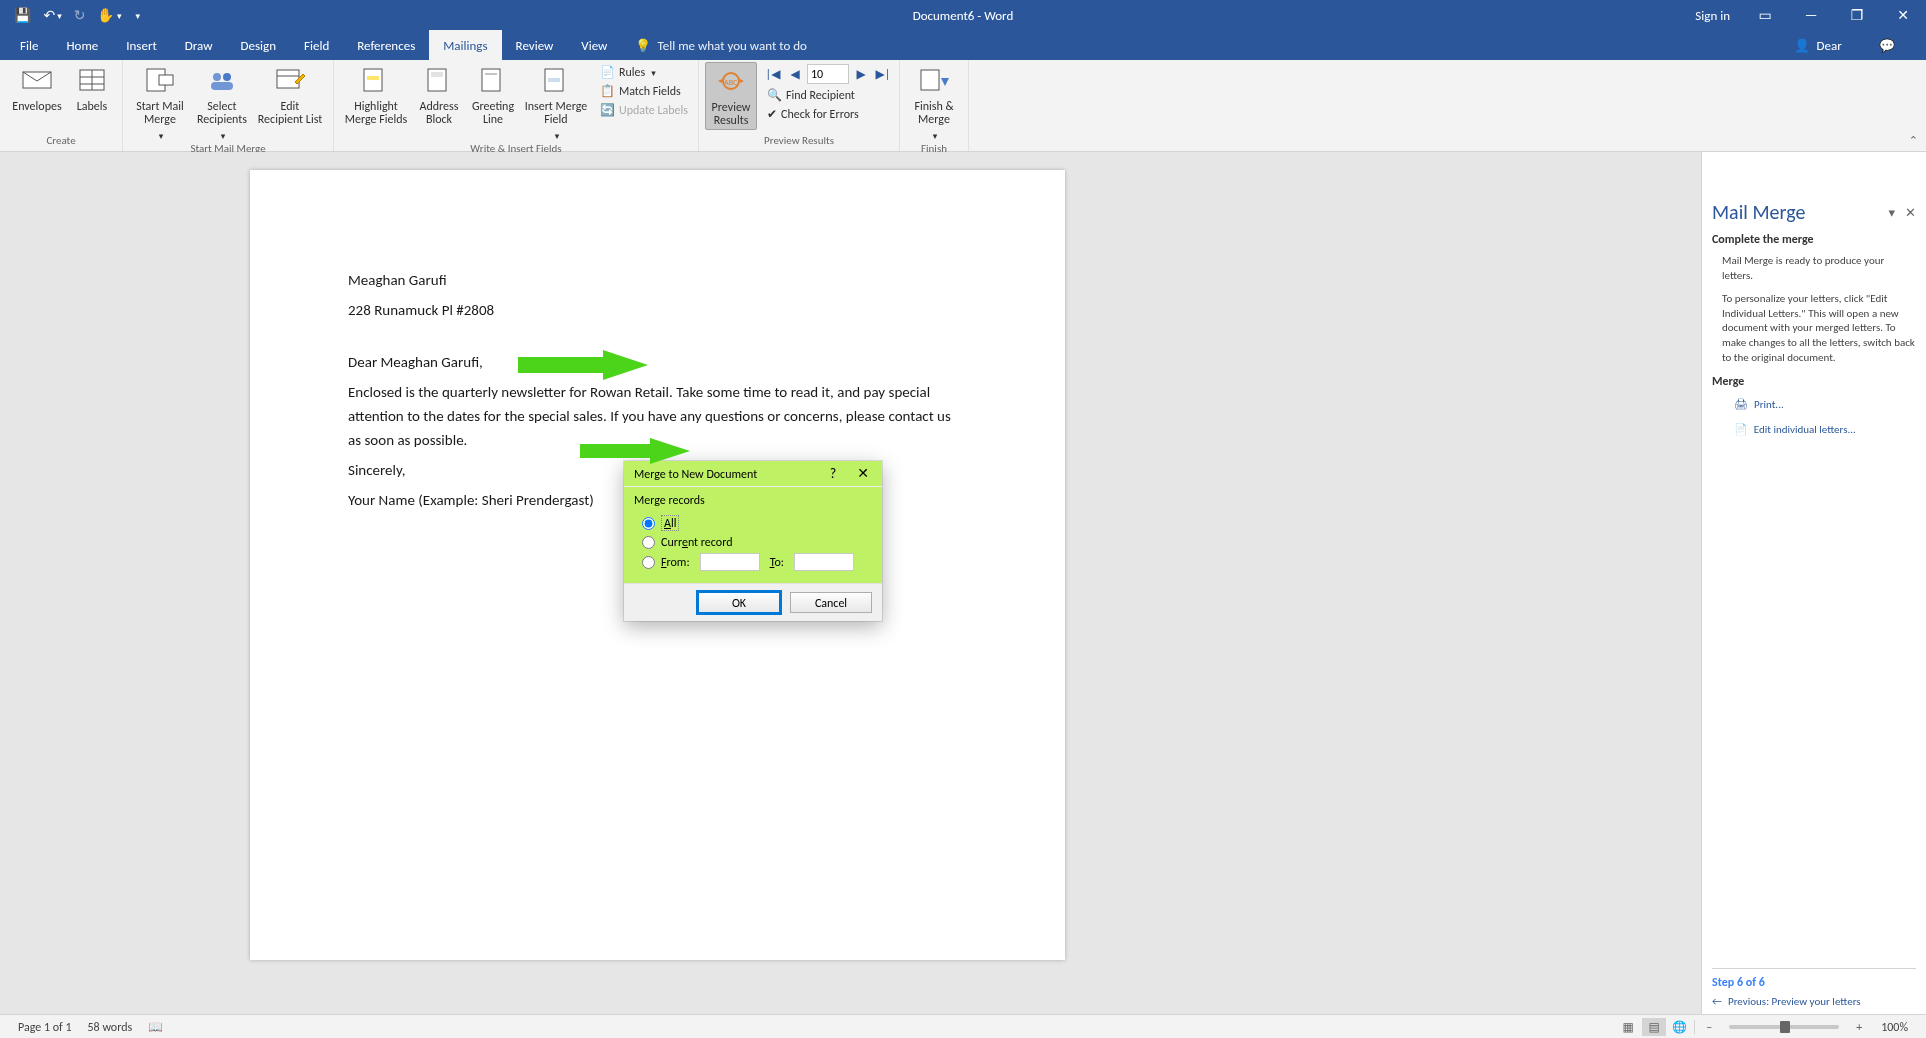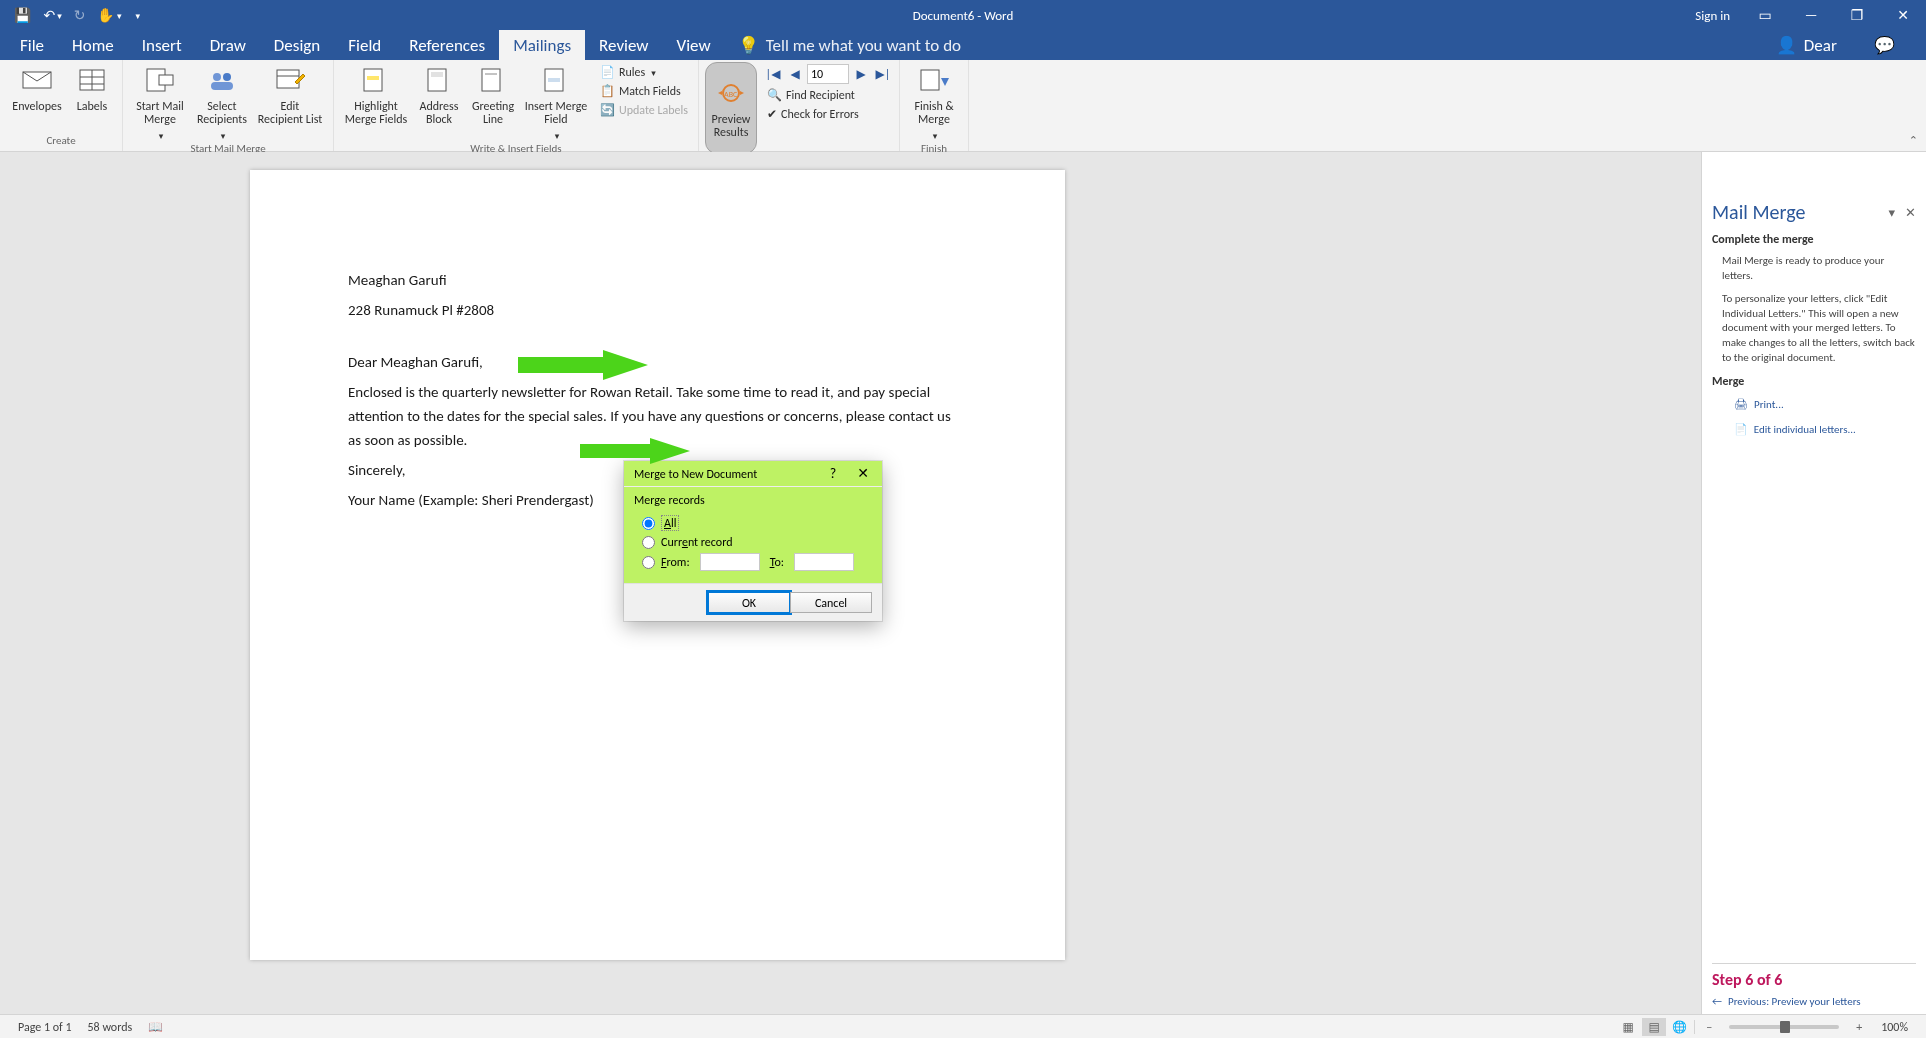--- a/index.html
+++ b/index.html
@@ -8,21 +8,21 @@
 
 .titlebar { height: 30px; background: #2b579a; color: #fff; display: flex; align-items: center; font-size: 12px; position: relative; }
 .qat { display: flex; gap: 0; align-items: center; padding-left: 8px; height: 100%; }
 .qat-item { padding: 0 6px; cursor: pointer; color: #fff; display: flex; align-items: center; height: 100%; font-size: 14px; }
 .title-center { position: absolute; left: 0; right: 0; text-align: center; pointer-events: none; font-size: 13px; }
 .title-right { margin-left: auto; display: flex; align-items: center; height: 100%; }
 .title-right .tr-item { padding: 0 12px; font-size: 13px; cursor: pointer; height: 100%; display: flex; align-items: center; }
 .title-right .win-btn { width: 46px; justify-content: center; font-size: 14px; }
 
 
-.ribbon-tabs { height: 30px; background: #2b579a; color: #fff; display: flex; align-items: stretch; font-size: 17px; padding-left: 6px; }
+.ribbon-tabs { height: 30px; background: #2b579a; color: #fff; display: flex; align-items: stretch; font-size: 13px; padding-left: 6px; }
 .rtab { padding: 0 14px; display: flex; align-items: center; cursor: pointer; }
 .rtab.active { background: #f3f3f3; color: #2b579a; }
 .ask { display:flex; align-items:center; gap:6px; opacity:.9; }
 .share-area { margin-left:auto; display:flex; align-items:center; gap:10px; padding-right:16px; }
 
 
 .ribbon { height: 92px; background: #f3f3f3; border-bottom: 1px solid #d4d4d4; display: flex; position: relative; }
 .rgroup { border-right: 1px solid #e1e1e1; padding: 2px 6px 0 6px; display: flex; flex-direction: column; }
 .rgroup-row { display: flex; align-items: flex-start; }
 .rgroup-label { text-align: center; font-size: 11px; color: #666; padding: 1px 0 4px 0; margin-top:auto; }
@@ -47,52 +47,52 @@
 .doc .gap { height: 22px; }
 
 
 .task-pane { width:225px; border-left:1px solid #d4d4d4; background:#fff; padding: 8px 10px 6px 10px; display:flex; flex-direction:column; gap:8px; }
 .task-pane h2 { color:#2b579a; font-weight:normal; font-size:20px; display:flex; align-items:center; justify-content:space-between;margin-top:40px; }
 .tp-close { font-size:13px; color:#666; cursor:pointer; }
 .tp-sec-title { font-size:12px; font-weight:bold; color:#333; }
 .tp-text { font-size:11px; color:#444; line-height:1.35; padding-left:10px; }
 .tp-link { font-size:11px; color:#2b579a; padding:2px 0 2px 22px; display:flex; align-items:center; gap:6px; cursor:pointer; }
 .tp-foot { margin-top:auto; border-top:1px solid #d4d4d4; padding-top:6px; }
-.tp-step { font-size:16px; font-weight:bold; color:#be185d; }
+.tp-step { font-size:12px; font-weight:bold; color:#3b82f6; }
 .tp-prev { font-size:11px; color:#2b579a; display:flex; align-items:center; gap:6px; margin-top:6px; cursor:pointer; }
 
 
 .dialog { position:absolute; left:624px; top:309px; width:258px; background:#bef264; box-shadow: 0 0 0 1px rgba(0,0,0,.1), 0 6px 20px rgba(0,0,0,.3); z-index:50; font-size:12px; }
 .dlg-title { display:flex; align-items:center; padding: 4px 4px 4px 10px; font-size:12px; }
 .dlg-title .t { flex:1; }
 .dlg-title .h, .dlg-title .x { width:30px; text-align:center; font-size:14px; cursor:pointer; }
 .dlg-body { padding: 6px 10px 10px 10px; border-top:1px solid #eee; border-bottom:1px solid #e1e1e1; }
 .dlg-group-label { font-size:12px; margin-bottom:6px; }
 .dlg-opt { display:flex; align-items:center; gap:6px; padding:2px 0 2px 8px; }
 .dlg-opt input[type=text] { width:60px; height:18px; border:1px solid #c8c8c8; margin:0 4px; }
 .dlg-opt label { font-size:12px; }
-.dlg-foot { display:flex; justify-content:flex-end; padding:8px 10px; background:#f0f0f0; }
+.dlg-foot { display:flex; justify-content:flex-end; gap:10px; padding:8px 10px; background:#f0f0f0; }
 .dlg-btn { width:82px; height:21px; border:1px solid #adadad; background:linear-gradient(#fdfdfd,#e8e8e8); font-size:12px; cursor:pointer; }
 .dlg-btn.primary { outline:2px solid #0078d7; border-color:#0078d7; }
 
 
 .arrow { position:absolute; z-index:60; }
 .arrow svg { display:block; }
 
 
 .statusbar { position:absolute; left:0; right:0; bottom:0; height:24px; background:#f3f3f3; border-top:1px solid #d4d4d4; display:flex; align-items:center; font-size:12px; color:#444; padding:0 10px; }
 .statusbar .sb-item { padding:0 8px; }
 .statusbar .vr { width:1px; height:14px; background:#d4d4d4; }
 .sb-right { margin-left:auto; display:flex; align-items:center; gap:2px; }
 .view-btn { width:24px; height:18px; display:flex; align-items:center; justify-content:center; cursor:pointer; color:#666; font-size:12px; }
 .view-btn.active { background:#d4d4d4; }
 .zoom-track { width:110px; height:4px; background:#c8c8c8; position:relative; margin:0 6px; border-radius:2px; }
 .zoom-thumb { position:absolute; top:-4px; left:46%; width:10px; height:12px; background:#666; border-radius:1px; }
 .caret { font-size:9px; margin-left:2px; }
-.pressed { background:#c8c8c8; border:1px solid #a2a2a2; padding:14px; border-radius:12px; }
+.pressed { background:#c8c8c8; border:1px solid #a2a2a2; padding:2px; border-radius:2px; }
 .underline-key { text-decoration: underline; }
 </style>
 </head>
 <body>
 
 <div class="titlebar">
   <div class="qat">
     <span class="qat-item">💾</span>
     <span class="qat-item">↶<span class="caret">▾</span></span>
     <span class="qat-item" style="opacity:.5">↻</span>

